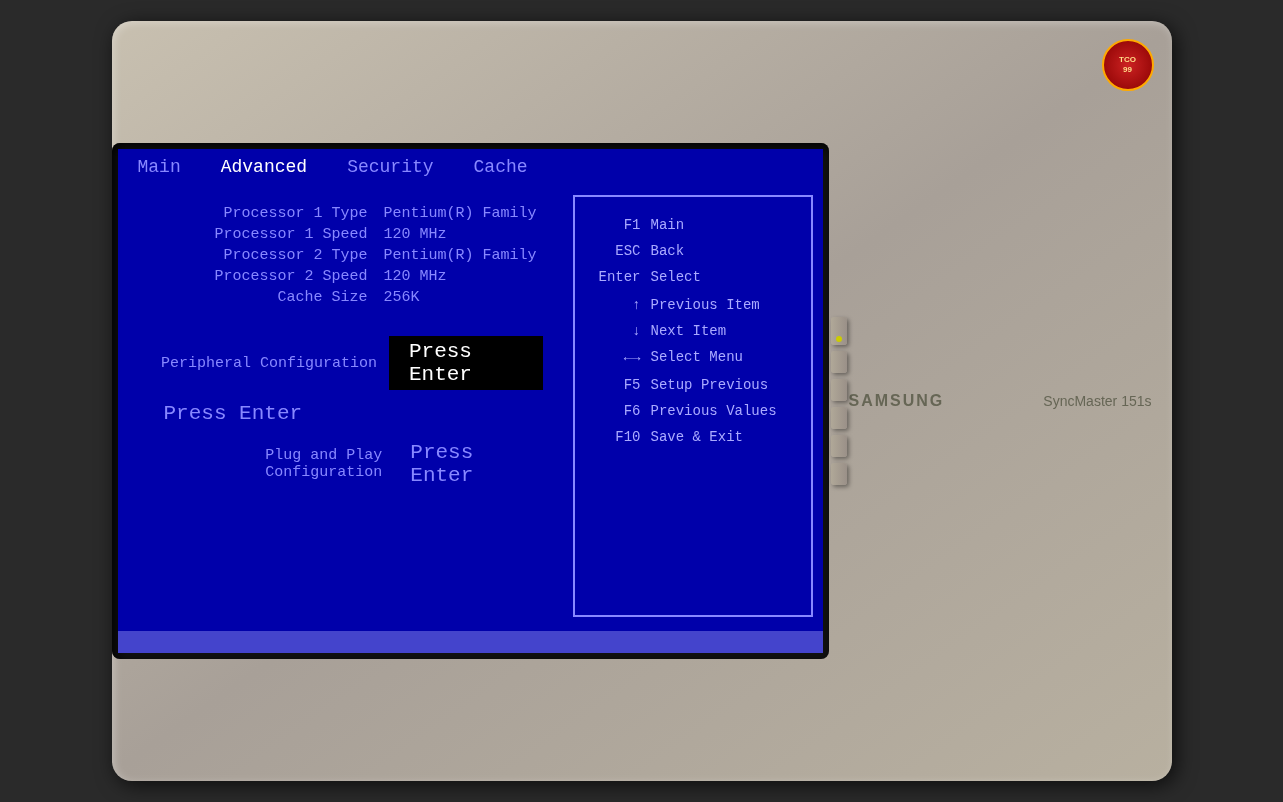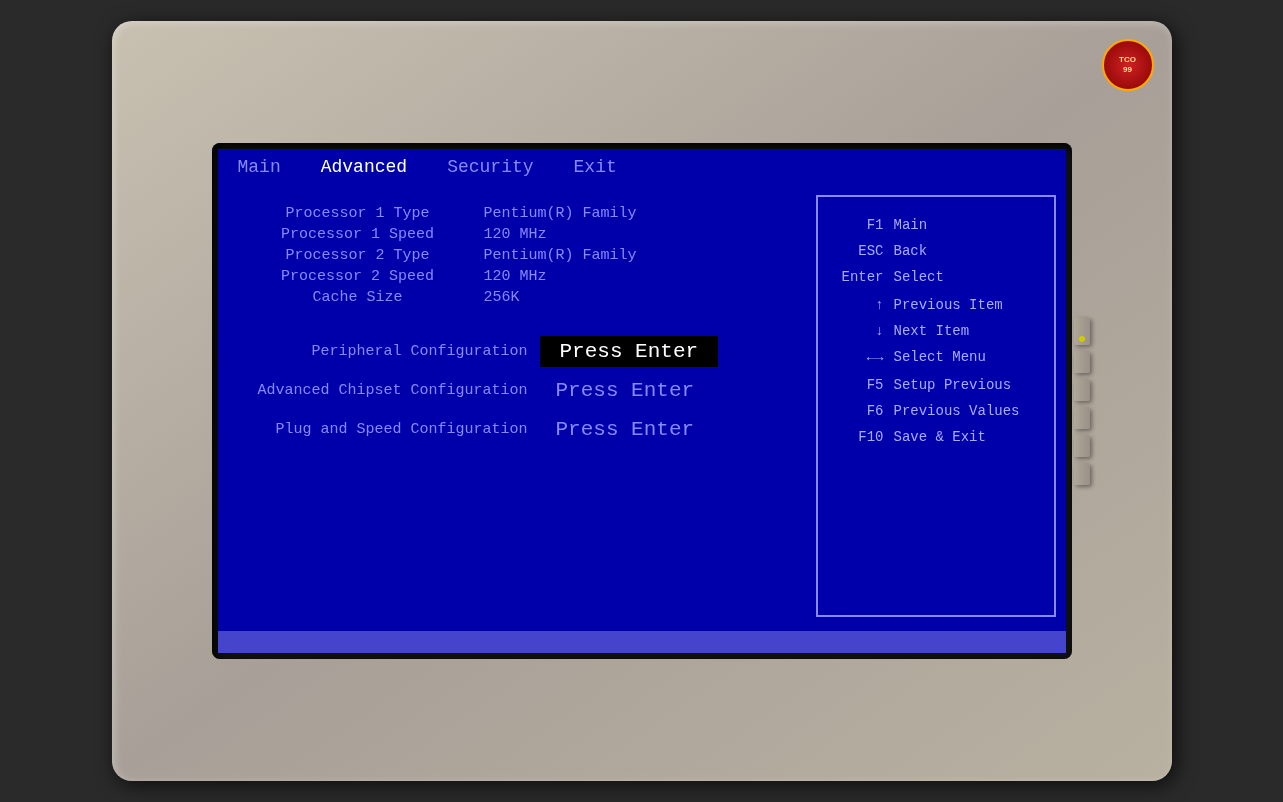--- a/index.html
+++ b/index.html
@@ -109,21 +109,21 @@
       display: flex;
       justify-content: flex-start;
       margin-bottom: 4px;
       font-family: 'Courier New', monospace;
     }
 
     .info-label {
       color: #8888ff;
       font-size: 15px;
       width: 220px;
-      text-align: center;
+      text-align: right;
       margin-right: 16px;
     }
 
     .info-value {
       color: #8888ff;
       font-size: 15px;
     }
 
     
     .config-section {
@@ -258,21 +258,21 @@
 
   <div class="tco-badge">TCO<br>99</div>
 
   <div class="screen-bezel">
     <div class="screen">
 
       <div class="menu-bar">
         <span class="menu-item">Main</span>
         <span class="menu-item active">Advanced</span>
         <span class="menu-item">Security</span>
-        <span class="menu-item">Exit</span>
+        <span class="menu-item">Cache</span>
       </div>
 
       <div class="content-area">
 
         <div class="main-panel">
 
           <div class="info-table">
 
             <div class="info-row">
               <span class="info-label">Processor 1  Type</span>
@@ -302,26 +302,25 @@
           </div>
 
           <div class="config-section">
 
             <div class="config-row">
               <span class="config-label">Peripheral Configuration</span>
               <span class="config-value highlighted">Press Enter</span>
             </div>
 
             <div class="config-row">
-              <span class="config-label">Advanced Chipset Configuration</span>
               <span class="config-value">Press Enter</span>
             </div>
 
             <div class="config-row">
-              <span class="config-label">Plug and Speed Configuration</span>
+              <span class="config-label">Plug and Play Configuration</span>
               <span class="config-value">Press Enter</span>
             </div>
 
           </div>
         </div>
 
         <div class="help-panel">
 
           <div class="help-row">
             <span class="help-key">F1</span>
@@ -385,14 +384,18 @@
       </div>
       <div class="side-btn"></div>
       <div class="side-btn"></div>
       <div class="side-btn"></div>
       <div class="side-btn"></div>
       <div class="side-btn"></div>
     </div>
 
   </div>
 
+  <div class="monitor-bottom">
+    <span class="brand-label">SAMSUNG</span>
+    <span class="model-label">SyncMaster 151s</span>
+  </div>
 
 </div>
 
 </body></html>

